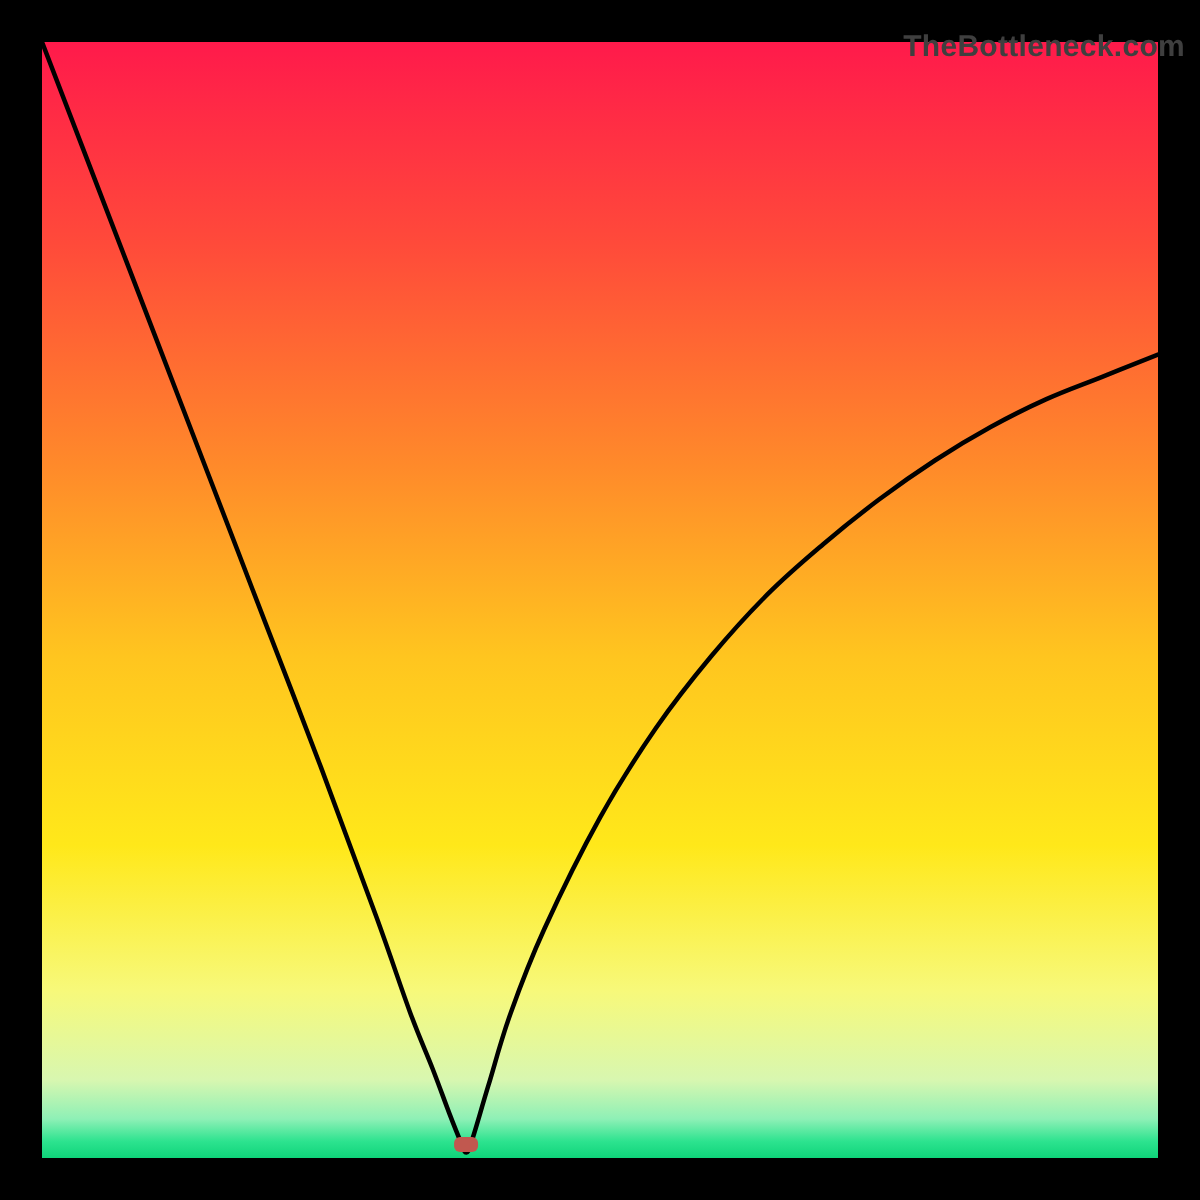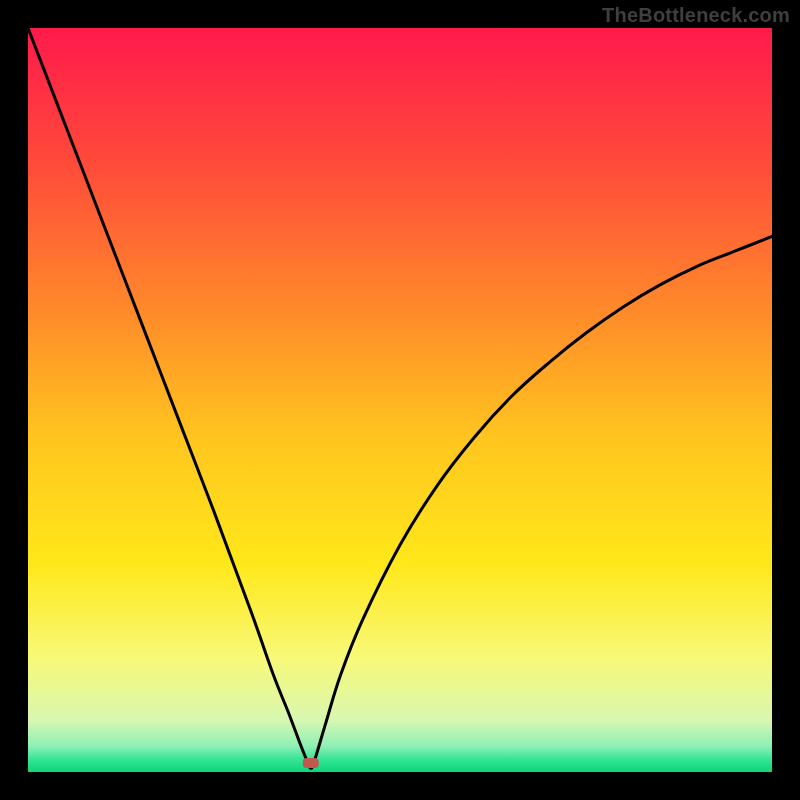--- a/index.html
+++ b/index.html
@@ -12,21 +12,21 @@
     font-family: Arial, Helvetica, sans-serif;
   }
   .frame {
     position: relative;
     width: 800px;
     height: 800px;
     background: #000000;
   }
   .watermark {
     position: absolute;
-    top: 4px;
+    top: 20px;
     right: 10px;
     color: #3f3f3f;
     font-size: 20px;
     font-weight: 600;
     letter-spacing: 0.2px;
     z-index: 20;
   }
   .plot-area {
     position: absolute;
     left: 28px;

